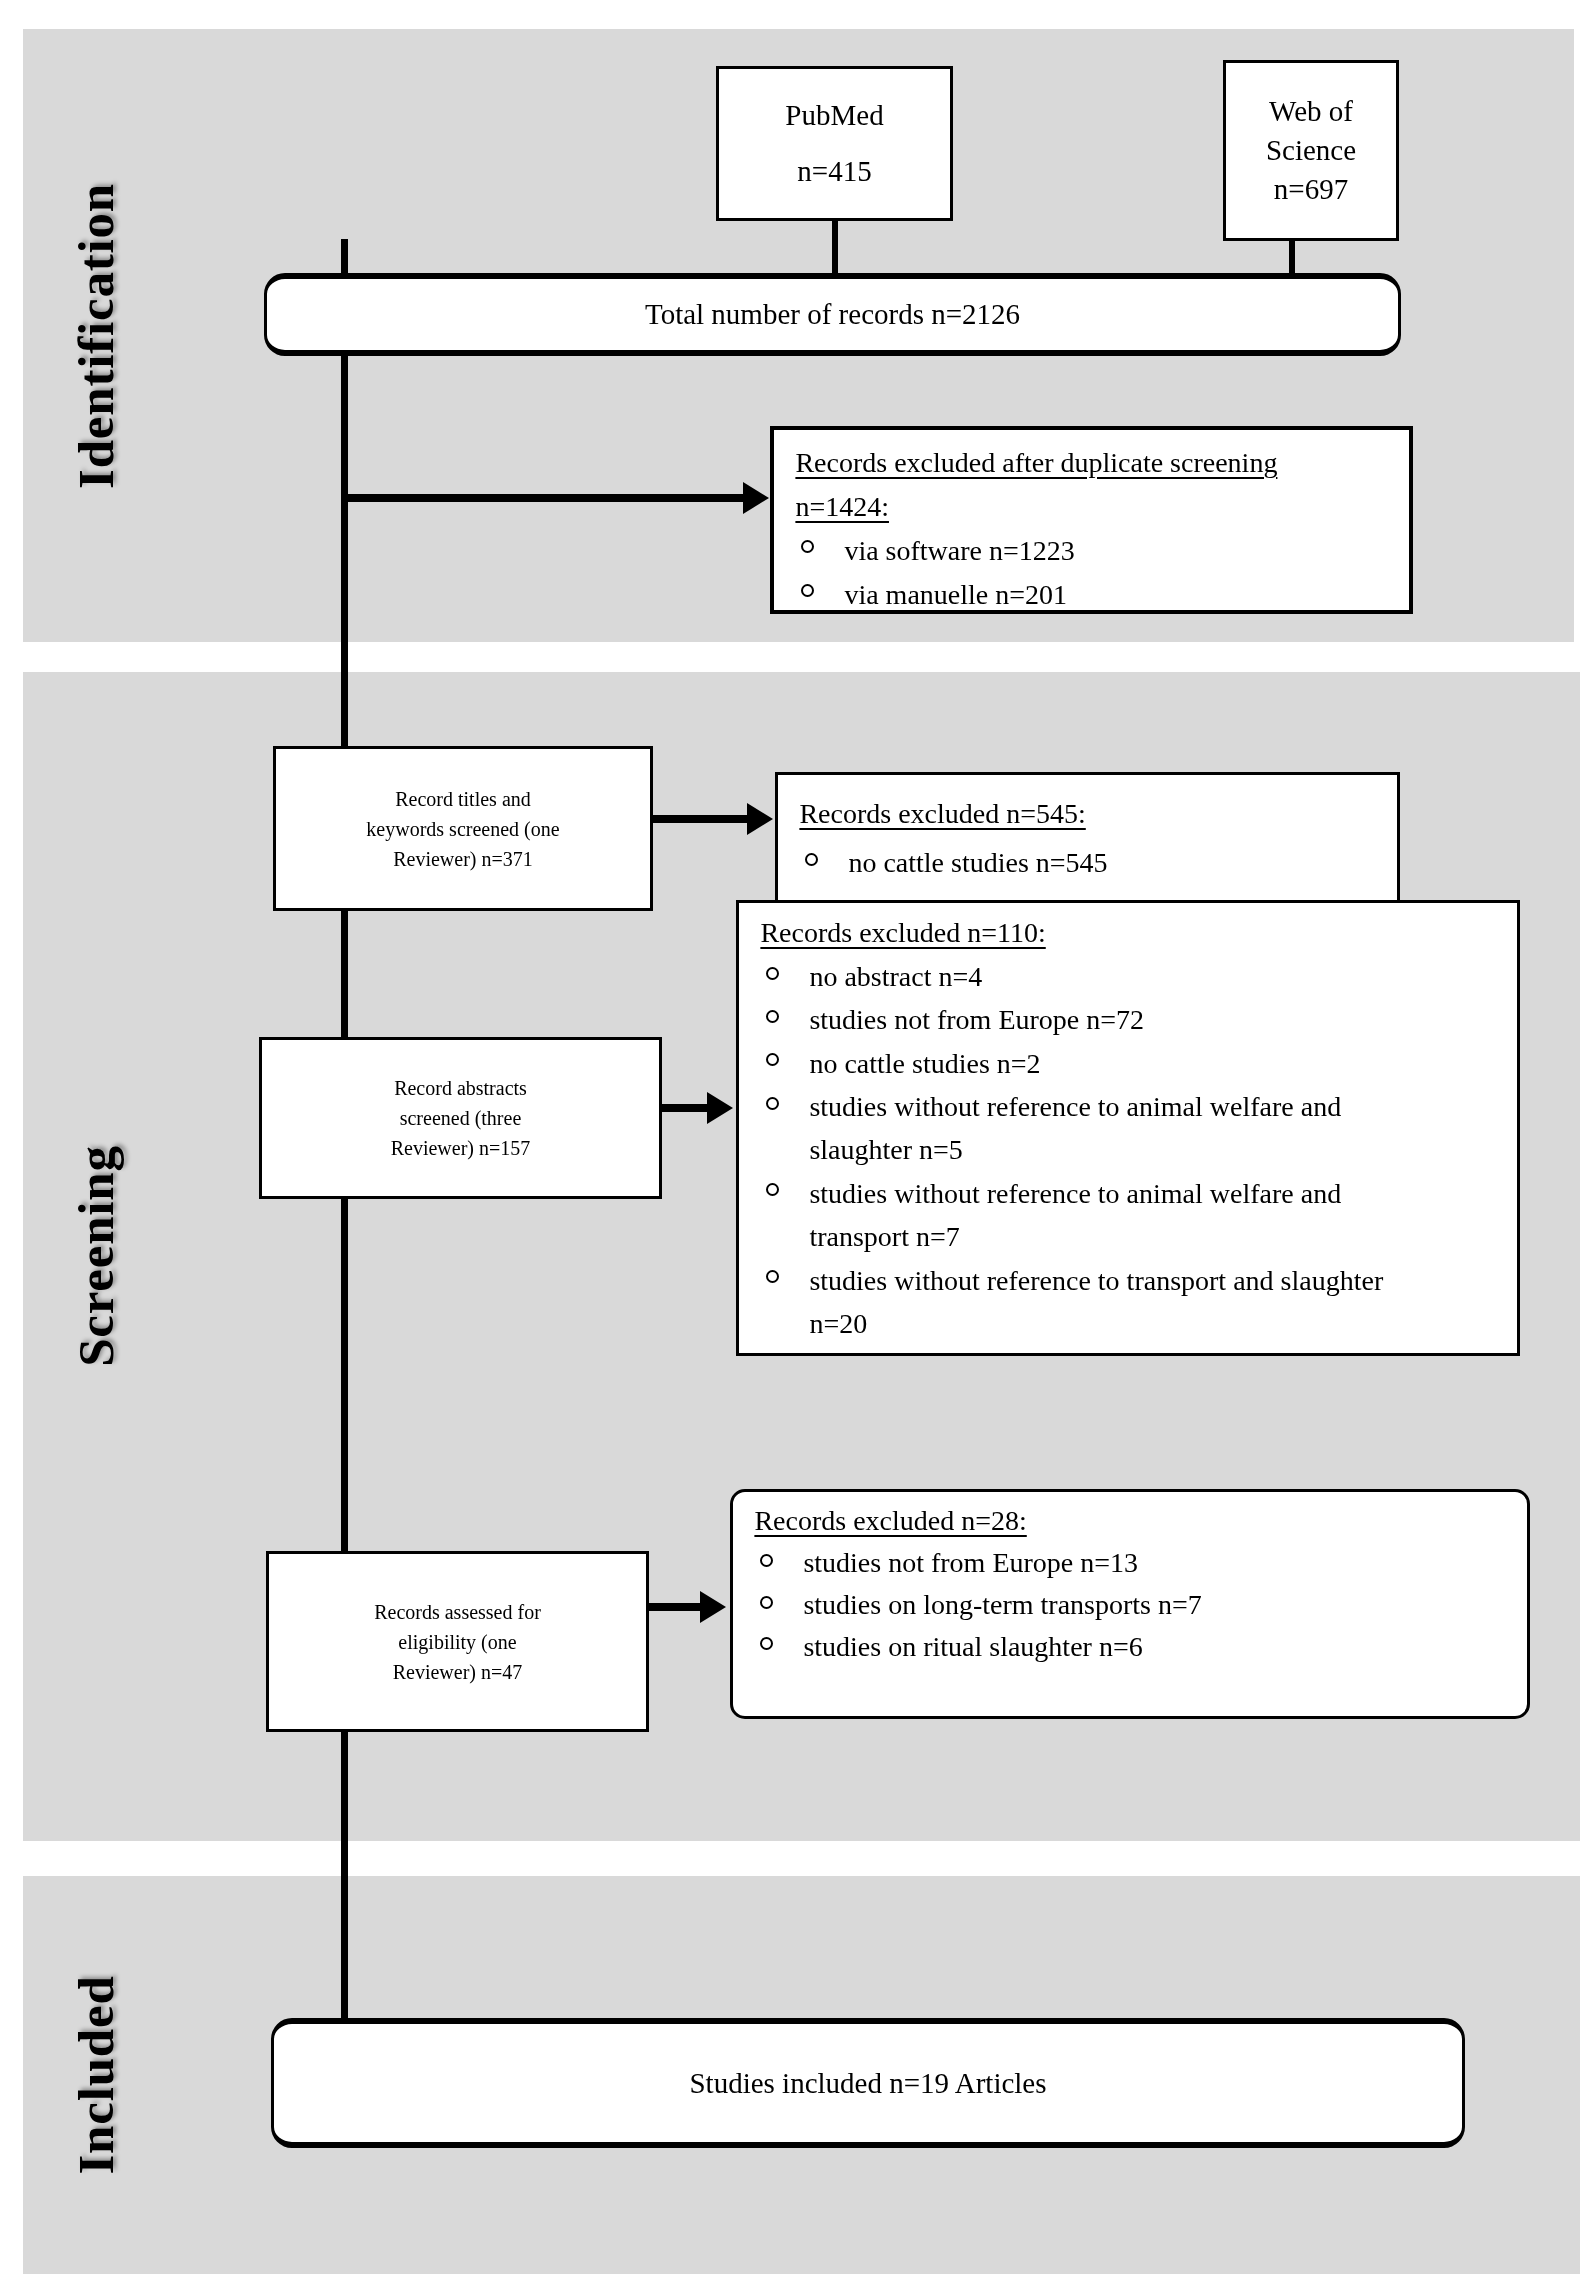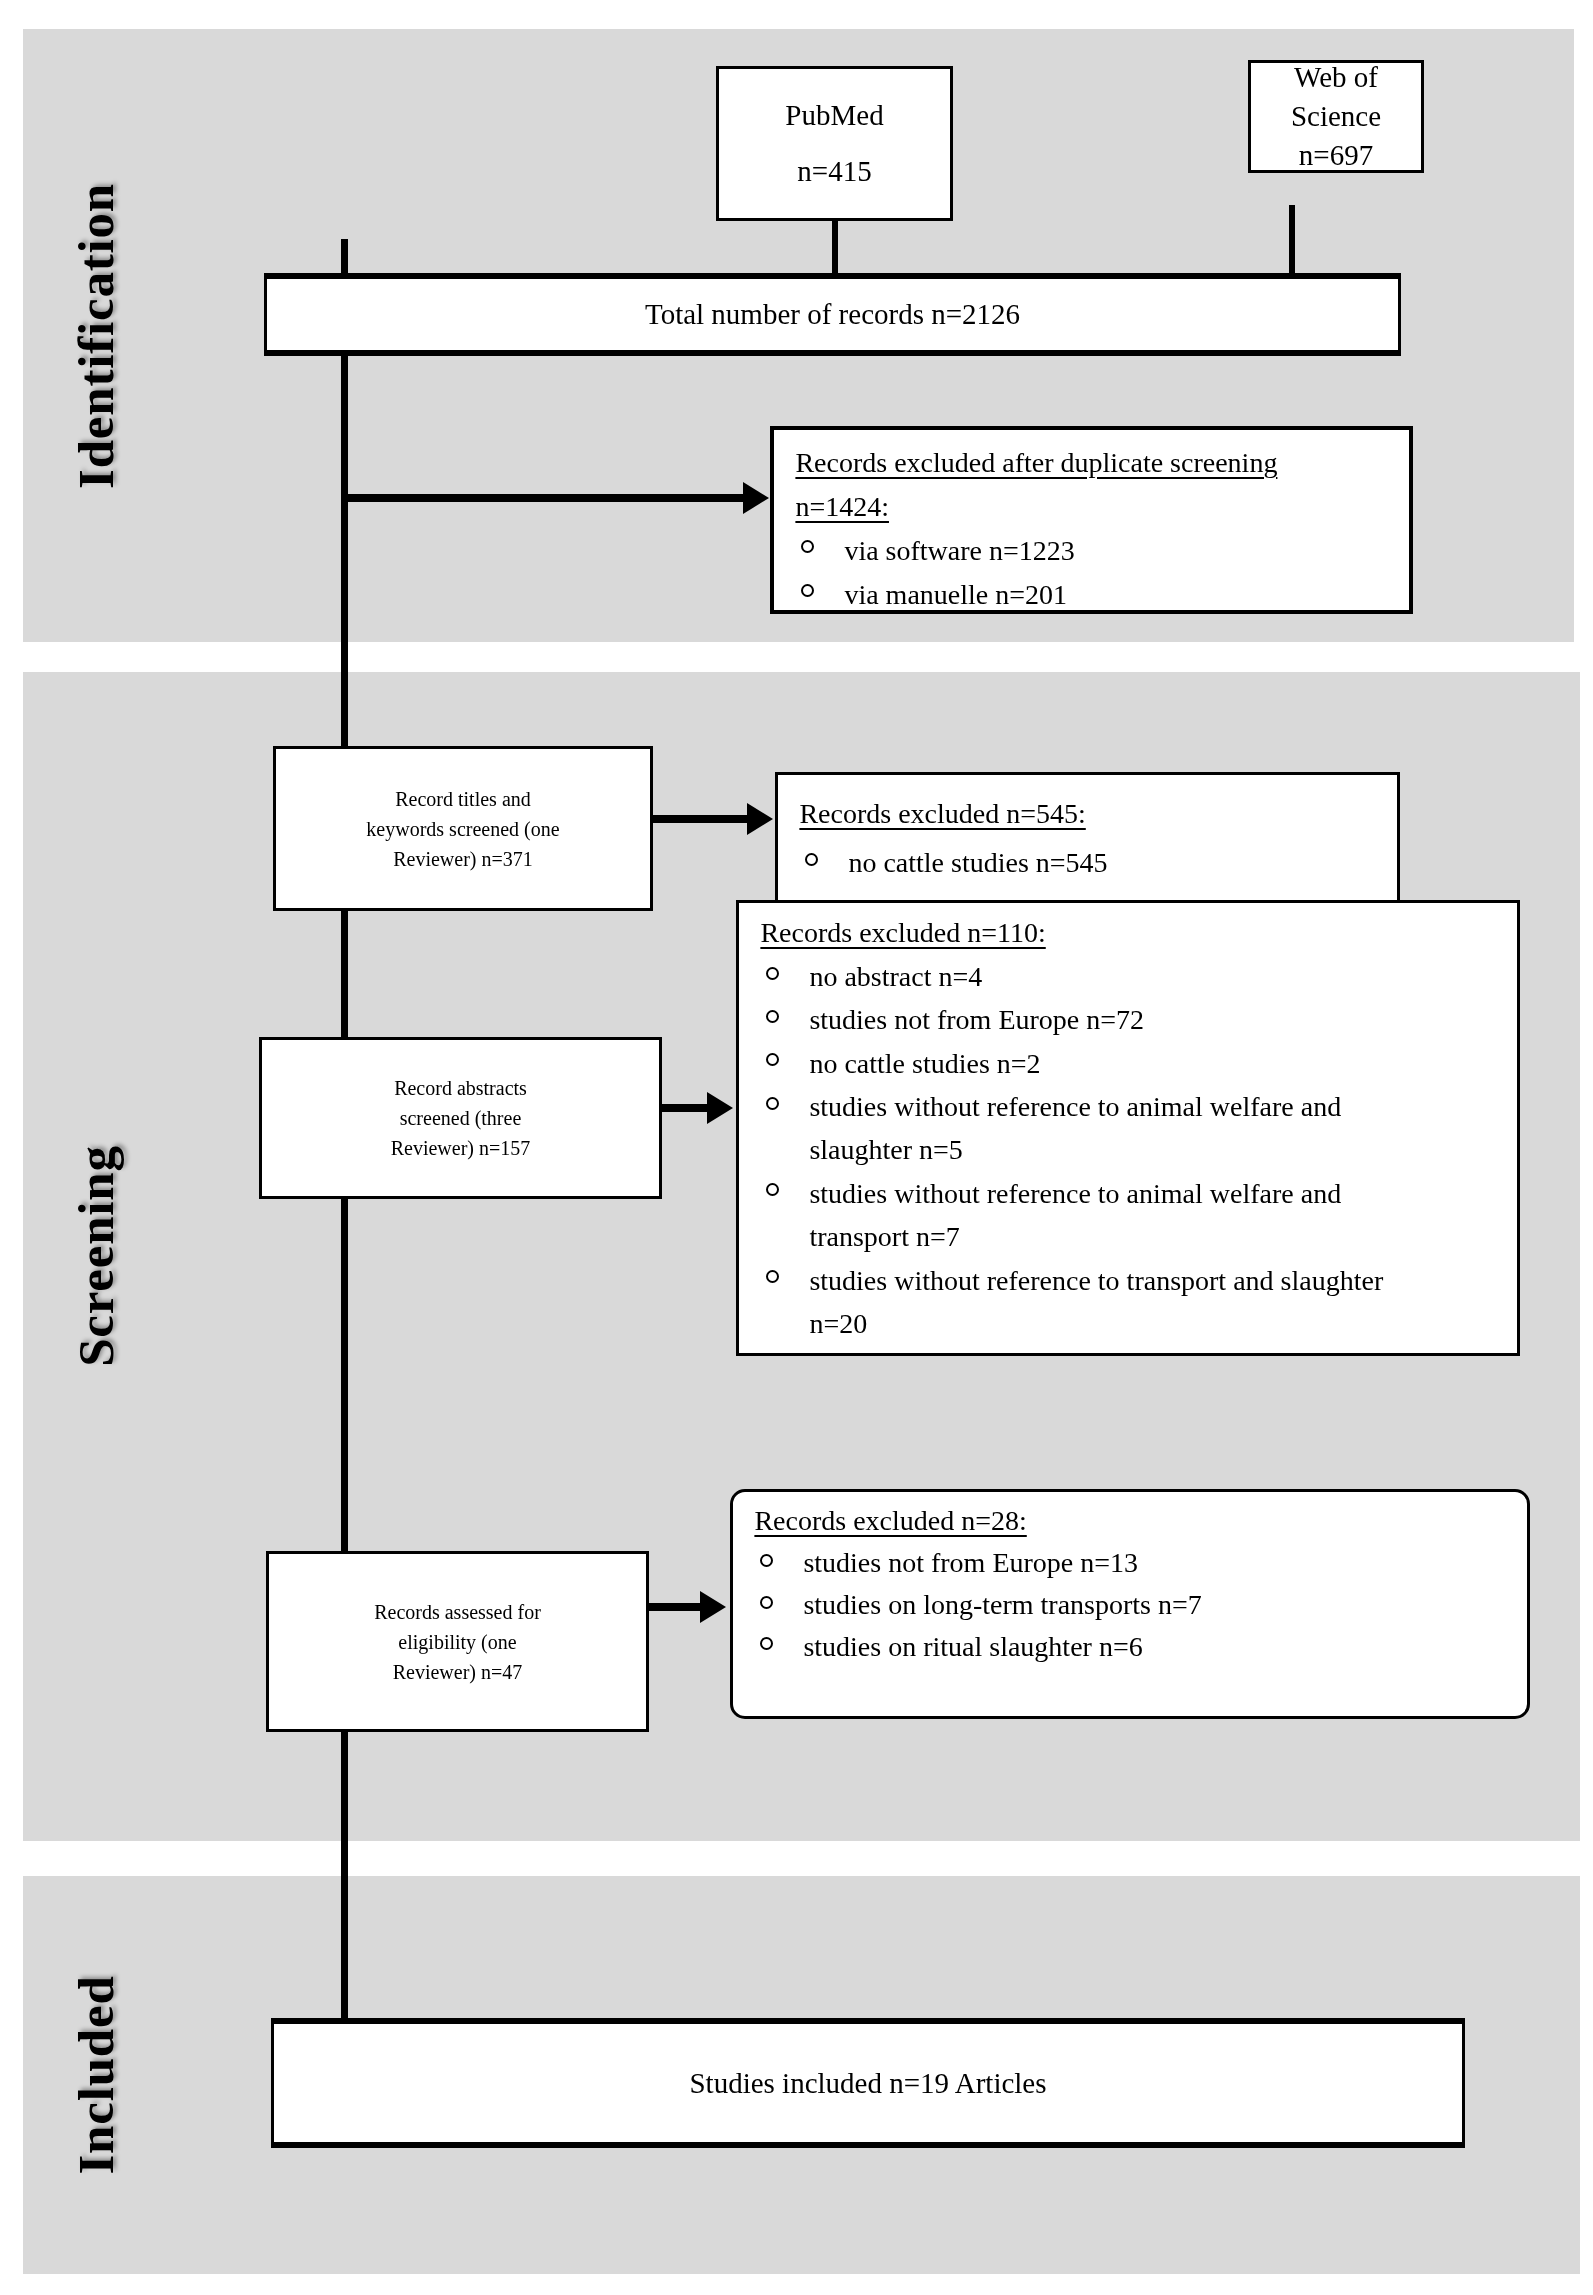--- a/index.html
+++ b/index.html
@@ -14,21 +14,21 @@
   .box{position:absolute;background:#ffffff;border:3.8px solid #000;box-sizing:border-box;overflow:hidden;}
   .box.centered{display:flex;flex-direction:column;align-items:center;justify-content:center;text-align:center;}
   .wide{border-width:6.1px 3.1px;}
 
   .source{font-size:29px;line-height:1.35;}
   .source .gap{height:17px;}
   .source-name{display:block;}
   #box-wos .source-name{max-width:134px;}
 
   .line3{font-size:20px;line-height:1.5;}
-  .single{font-size:29px;}
+  .single{font-size:29px;border-radius:21px;}
 
   .excl{font-size:28px;line-height:1.55;}
   .excl .excl-title{text-decoration:underline;text-decoration-thickness:2.3px;text-underline-offset:5.4px;}
   ul.reasons{list-style:none;margin:0;padding:0;}
   ul.reasons li{position:relative;padding-left:49px;}
   ul.reasons li::before{content:"";position:absolute;left:6.1px;top:0.42em;width:13px;height:13px;
                         border:2.3px solid #000;border-radius:50%;box-sizing:border-box;background:transparent;}
 
   #box-dup{padding:10.7px 54px 10.7px 21.4px;line-height:1.57;}
   #box-excl545{padding:17px 46px 17px 21.4px;}
@@ -70,21 +70,21 @@
   <div class="arrow" style="left:658px;top:1104px;width:49px;"></div>
   <div class="arrow" style="left:645px;top:1603px;width:55px;"></div>
 
 
   <div class="box centered source" id="box-pubmed" style="left:716px;top:66px;width:237px;height:155px;align-items:center;">
     <span class="source-name">PubMed</span>
     <span class="gap"></span>
     <span class="source-count">n=415</span>
   </div>
 
-  <div class="box centered source" id="box-wos" style="left:1223px;top:60px;width:176px;height:113px;margin-left:25px;">
+  <div class="box centered source" id="box-wos" style="left:1223px;top:60px;width:176px;height:181px;">
     <span class="source-name" style="text-align:center;">Web of Science</span>
     <span class="source-count">n=697</span>
   </div>
 
   <div class="box centered wide single" id="box-total" style="left:264px;top:273px;width:1137px;height:83px;">
     <span>Total number of records n=2126</span>
   </div>
 
   <div class="box excl" id="box-dup" style="left:770px;top:426px;width:643px;height:188px;border-width:4.6px;">
     <div class="excl-title">Records excluded after duplicate screening n=1424:</div>

